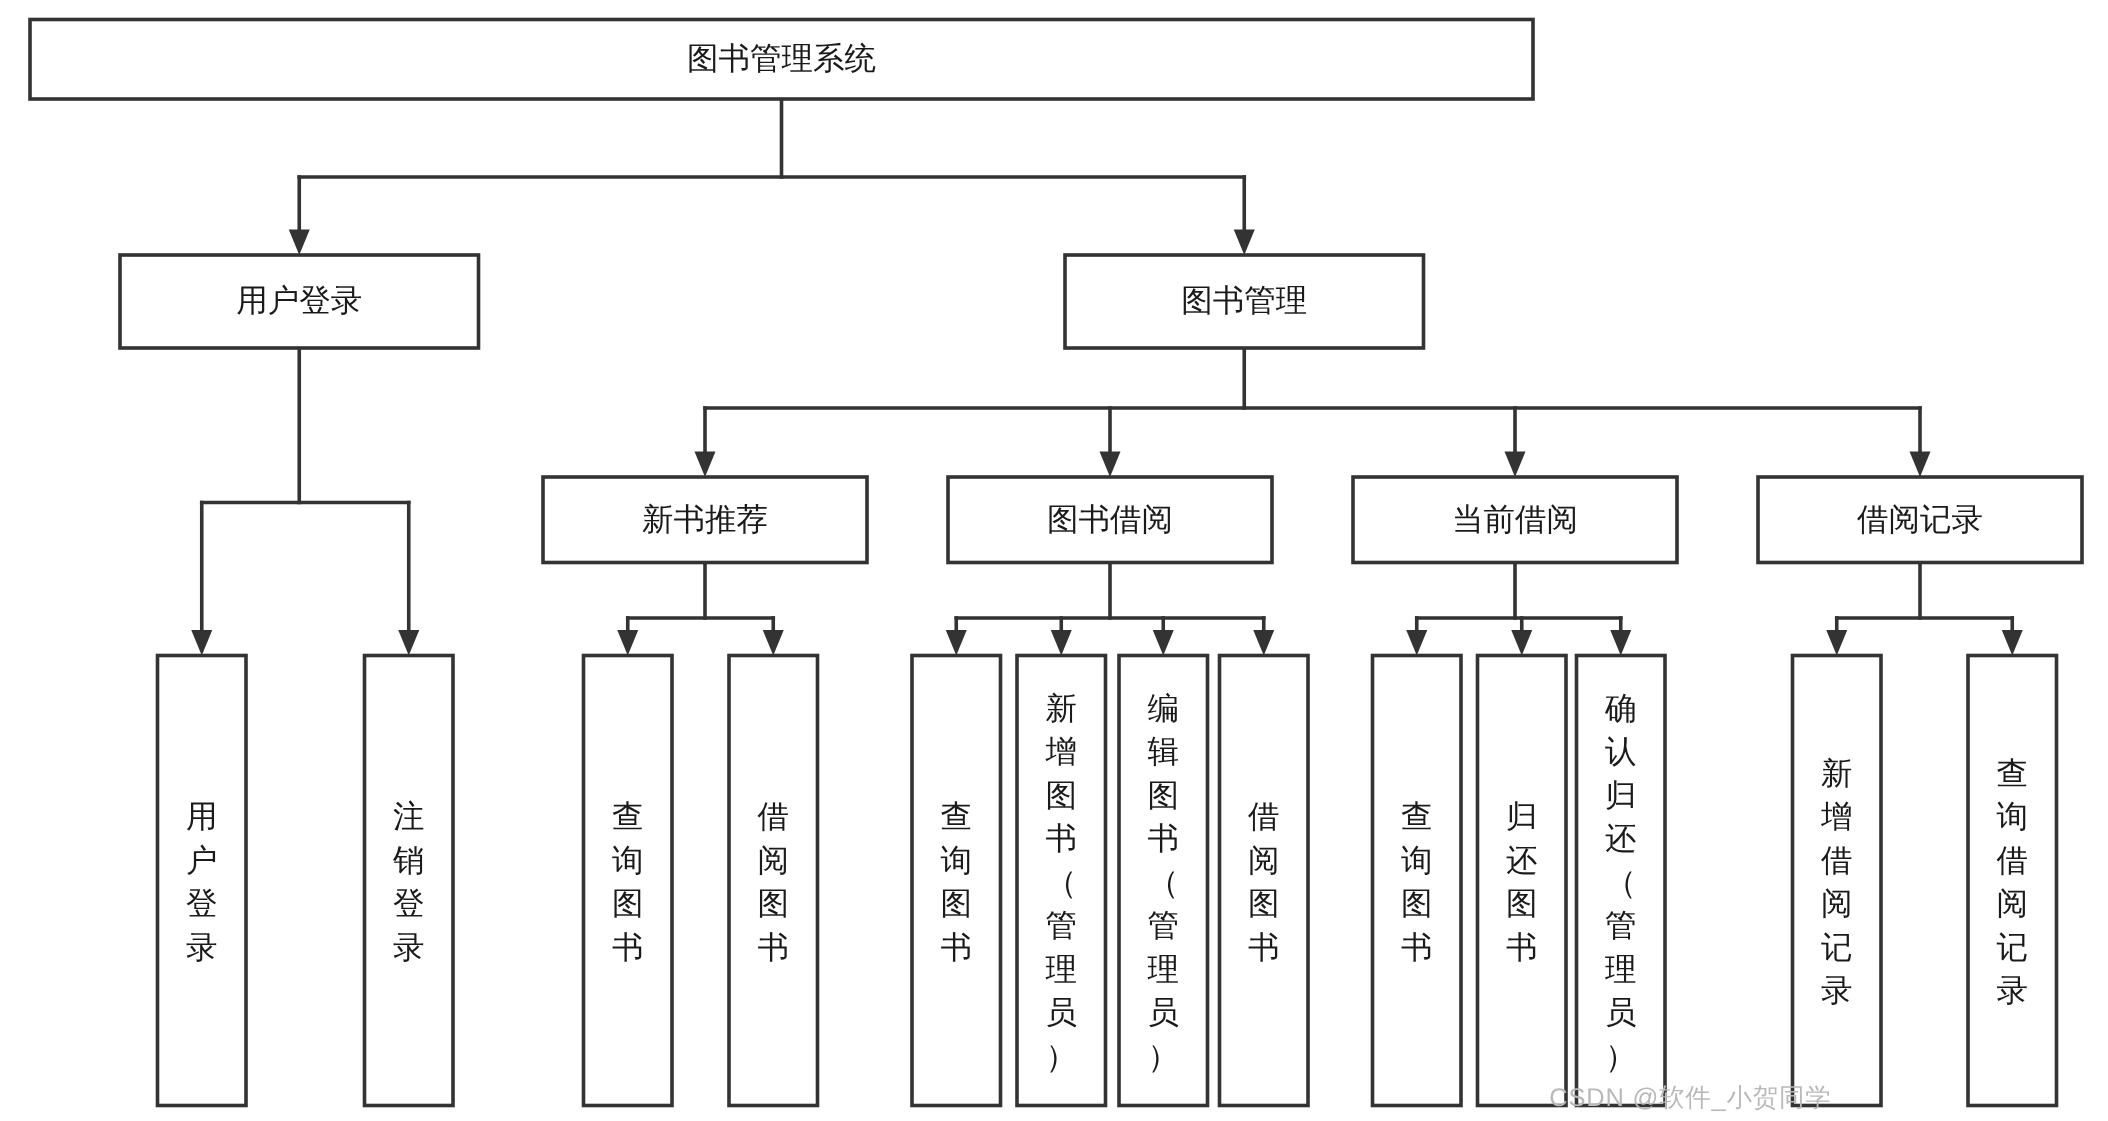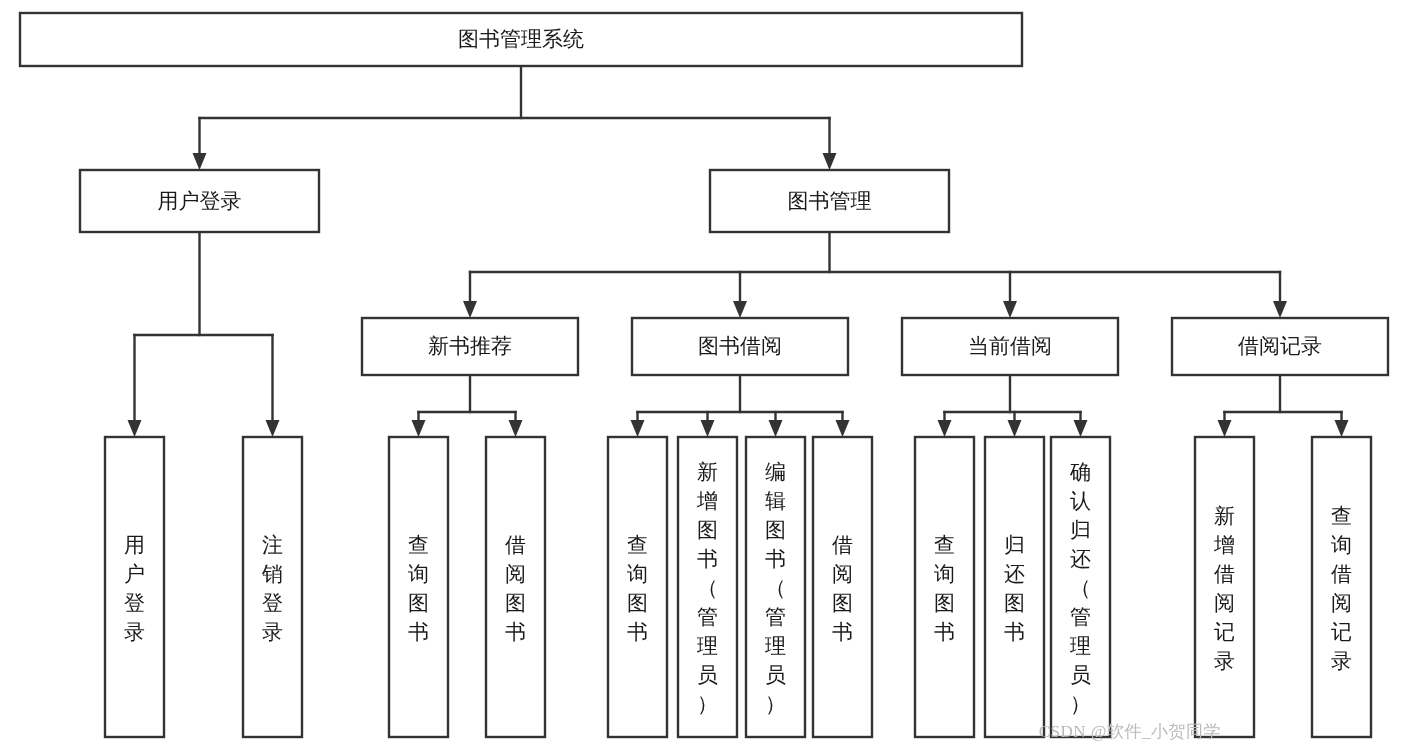--- a/index.html
+++ b/index.html
@@ -52,21 +52,21 @@
   .node-label-v {
     font-family: "Liberation Sans", "DejaVu Sans", sans-serif;
     font-size: 21px;
     fill: #1a1a1a;
     text-anchor: middle;
   }
   .watermark {
     position: absolute;
     right: 8px;
     bottom: 4px;
-    font-family: Liberation Serif, serif;
+    font-family: Liberation Sans, sans-serif;
     font-size: 17px;
     color: #b9b9b9;
     letter-spacing: 0.5px;
     white-space: nowrap;
     pointer-events: none;
   }
 </style>
 </head>
 <body>
 

